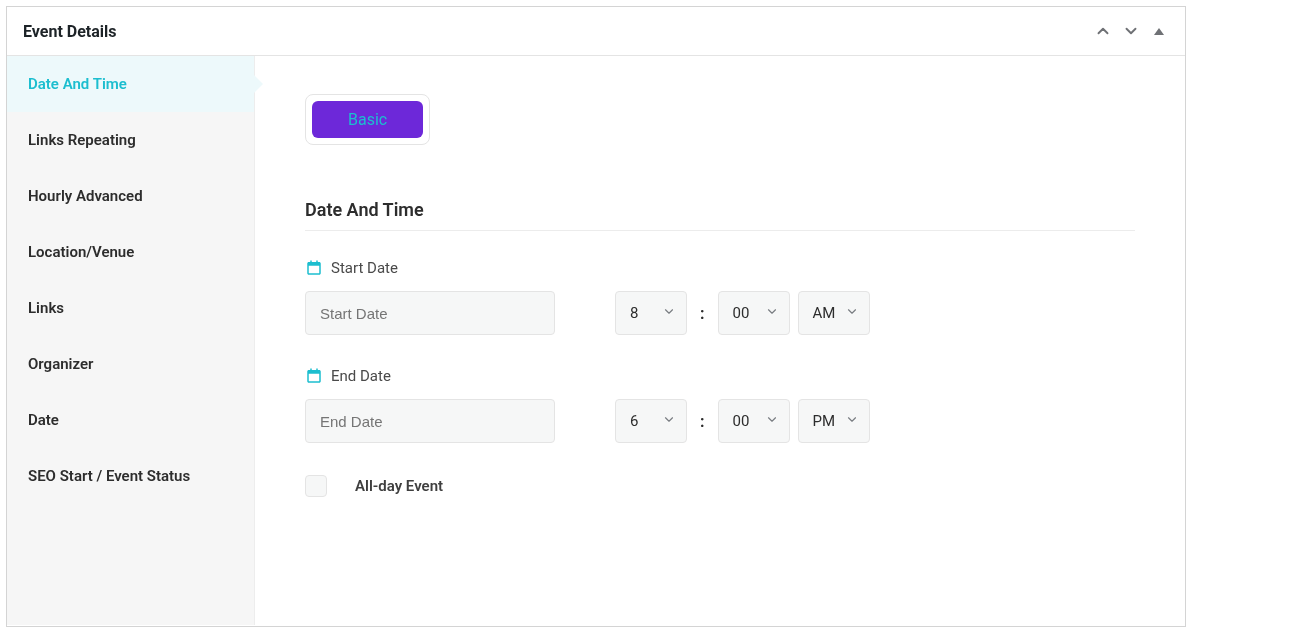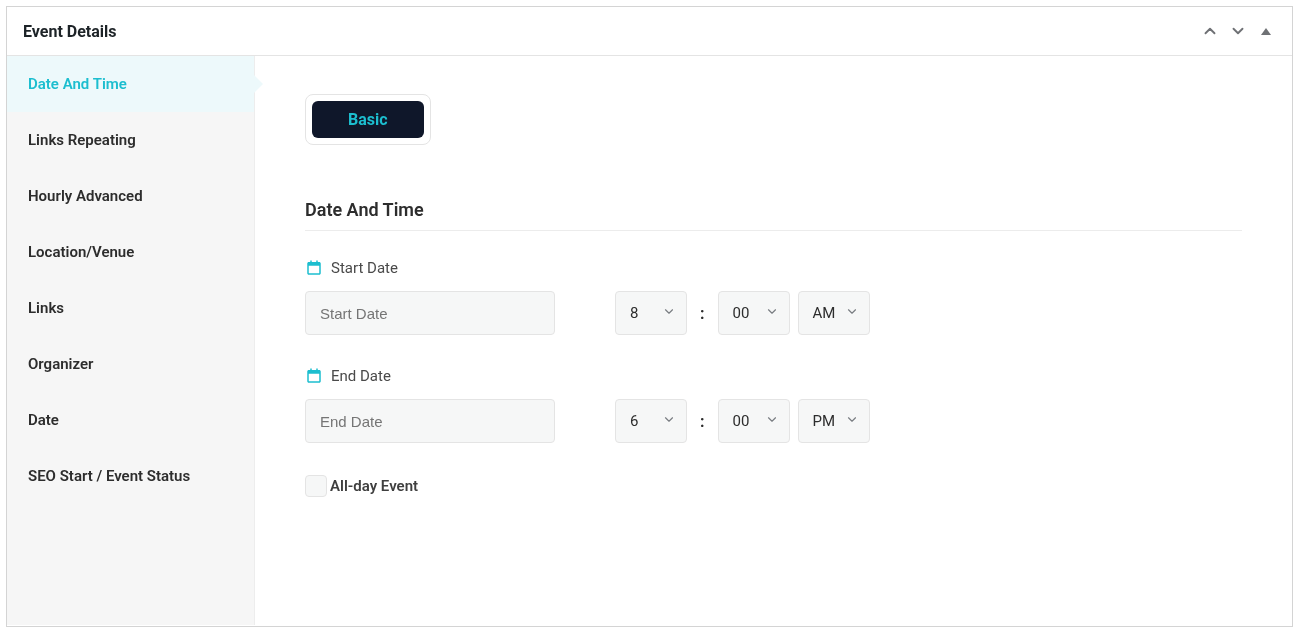--- a/index.html
+++ b/index.html
@@ -6,21 +6,21 @@
     body {
       font-family: -apple-system, BlinkMacSystemFont, "Segoe UI", Roboto, sans-serif;
       background: #fff;
       padding: 6px;
       font-size: 14px;
       color: #2c3338;
     }
     .metabox {
       border: 1px solid #d4d4d4;
       background: #fff;
-      width: 1287px;
+      width: 1180px;
       height: 621px;
       overflow: hidden;
     }
     .metabox-header {
       border-bottom: 1px solid #e4e4e4;
       padding: 14px 16px;
       display: flex;
       align-items: center;
       justify-content: space-between;
     }
@@ -89,23 +89,23 @@
     }
     .tab {
       padding: 9px 36px;
       font-size: 16px;
       font-weight: 500;
       color: #2d2d2d;
       cursor: pointer;
       border-radius: 6px;
     }
     .tab.active {
-      background: #0f172a;
+      background: #6d28d9;
       color: #1cbecf;
-      font-weight: 700;
+      font-weight: 400;
     }
     .section-title {
       margin-top: 54px;
       font-size: 18px;
       font-weight: 600;
       color: #2d2d2d;
       border-bottom: 1px solid #ececec;
       padding-bottom: 10px;
       margin-bottom: 28px;
     }
@@ -170,21 +170,21 @@
     }
     .colon {
       font-size: 16px;
       font-weight: 700;
       color: #2d2d2d;
       padding: 0 5px;
     }
     .checkbox-row {
       display: flex;
       align-items: center;
-      gap: 3px;
+      gap: 28px;
       margin-top: 12px;
     }
     .fake-checkbox {
       width: 22px;
       height: 22px;
       border: 1px solid #e4e4e4;
       border-radius: 4px;
       background: #f6f7f7;
       cursor: pointer;
     }

